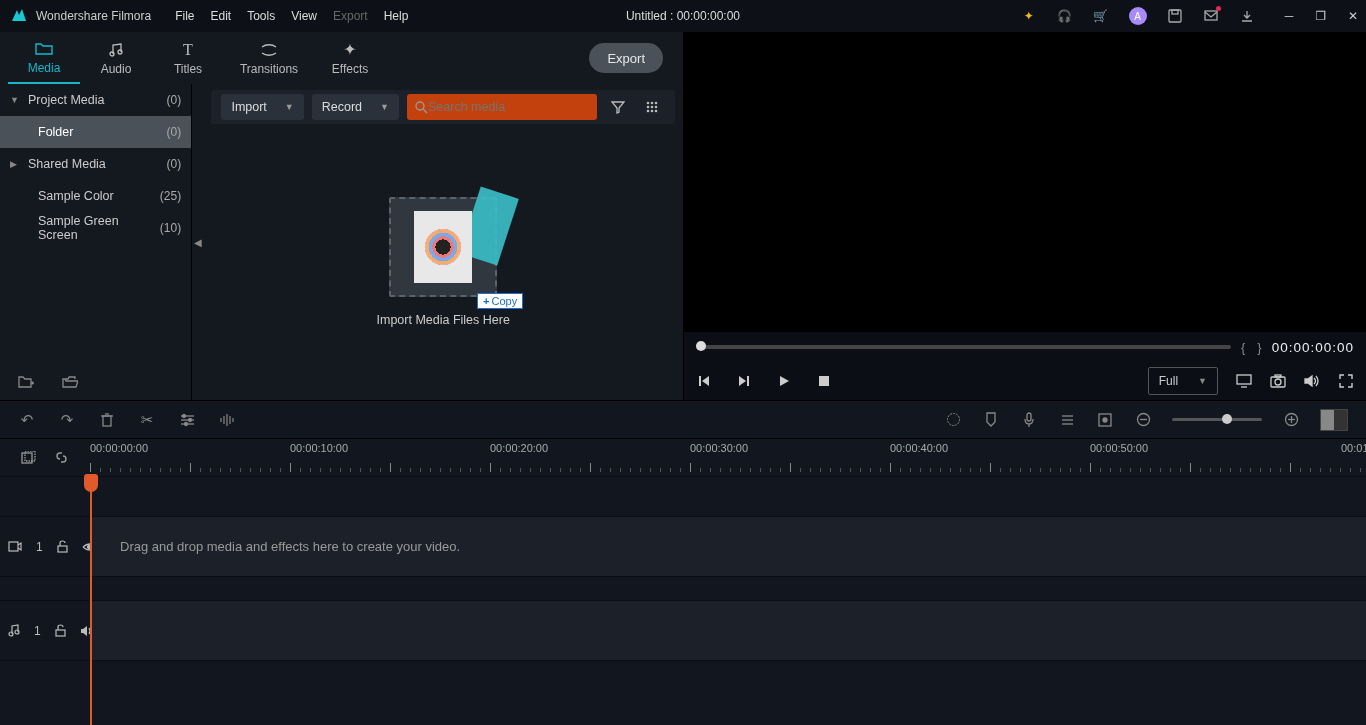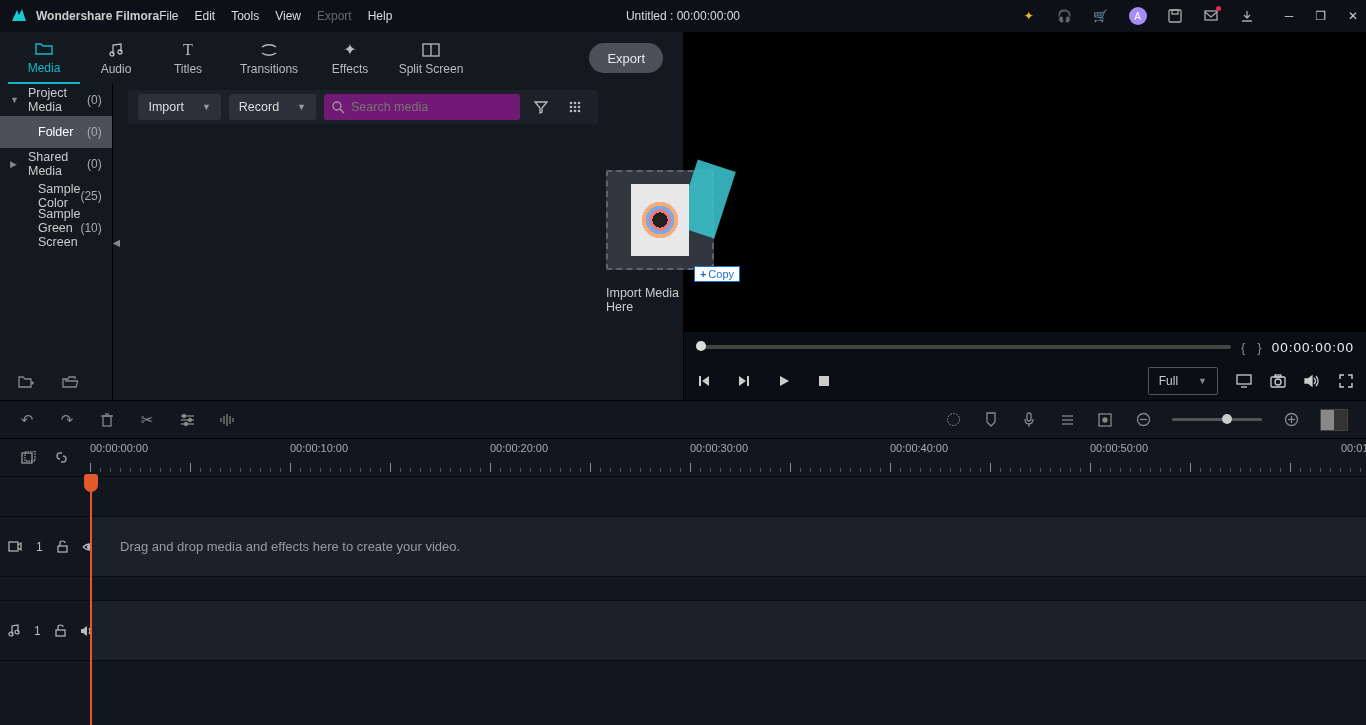--- a/index.html
+++ b/index.html
@@ -1,19 +1,19 @@
 <!DOCTYPE html>
 <html><head>
 <meta charset="utf-8">
 <style>
 *{margin:0;padding:0;box-sizing:border-box;font-family:"Segoe UI",Arial,sans-serif;user-select:none}
 html,body{width:1366px;height:725px;background:#0e1118;color:#ccc;overflow:hidden}
 .titlebar{height:32px;background:#0d1117;display:flex;align-items:center;font-size:12px;color:#ccc}
 .app-logo{width:18px;height:18px;margin:0 8px 0 10px;display:flex;align-items:center;justify-content:center}
-.app-name{font-weight:700;}
+.app-name{font-weight:400;margin-right:24px}
 .menu-items{display:flex;gap:16px}
 .menu-items span{cursor:pointer;color:#ddd}
 .menu-items .disabled{color:#666}
 .title-center{position:absolute;left:50%;transform:translateX(-50%);color:#ddd}
 .title-right{margin-left:auto;display:flex;align-items:center;gap:20px;padding-right:8px}
 .title-ico{width:16px;height:16px;display:flex;align-items:center;justify-content:center;cursor:pointer;color:#aaa}
 .avatar{width:18px;height:18px;border-radius:50%;background:#a78bfa;display:flex;align-items:center;justify-content:center;font-size:10px;color:#fff}
 .win-btns{display:flex;gap:22px;margin-left:10px;color:#ccc}
 .upper{display:flex;height:368px}
 .left-panel{width:683px;display:flex;flex-direction:column;background:#0f131c}
@@ -27,25 +27,25 @@
 .sidebar{width:205px;background:#14181f;border-right:1px solid #000;display:flex;flex-direction:column}
 .side-item{height:32px;display:flex;align-items:center;padding:0 10px;font-size:12.5px;color:#ccc;cursor:pointer;justify-content:space-between}
 .side-item .arrow{width:12px;color:#888;margin-right:6px;font-size:9px}
 .side-item .lbl{flex:1}
 .side-item .count{color:#aaa;font-size:12px}
 .side-item.indent{padding-left:38px}
 .side-item.selected{background:#4a5159;color:#fff}
 .side-bottom{margin-top:auto;height:36px;display:flex;align-items:center;gap:28px;padding-left:18px;color:#888}
 .side-bottom span{cursor:pointer;font-size:15px}
 .collapse-handle{width:12px;background:#14181f;display:flex;align-items:center;justify-content:center;color:#888;font-size:10px;cursor:pointer}
-.media-main{flex:1;display:flex;flex-direction:row;background:#14181f}
+.media-main{flex:1;display:flex;flex-direction:column;background:#14181f}
 .media-toolbar{height:34px;background:#1c2129;display:flex;align-items:center;gap:8px;padding:0 10px;margin:6px 8px 0 8px;border-radius:3px}
 .dd{height:26px;background:#2b313a;border-radius:3px;display:flex;align-items:center;padding:0 10px;font-size:12.5px;color:#ddd;cursor:pointer;gap:18px}
 .dd .chev{font-size:9px;color:#999}
-.search-box{flex:1;height:26px;background:#701a75;border-radius:3px;display:flex;align-items:center;padding:0 8px;gap:6px;color:#999}
+.search-box{flex:1;height:26px;background:#c2410c;border-radius:3px;display:flex;align-items:center;padding:0 8px;color:#999}
 .search-box input{flex:1;background:transparent;border:none;outline:none;color:#ccc;font-size:12.5px}
 .tool-ico{width:26px;height:26px;display:flex;align-items:center;justify-content:center;color:#bbb;cursor:pointer;font-size:14px}
 .media-drop{flex:1;display:flex;flex-direction:column;align-items:center;justify-content:center;gap:6px}
 .drop-thumb{width:108px;height:100px;background:#30373f;border:2px dashed #5b636c;position:relative;display:flex;align-items:center;justify-content:center;border-radius:2px}
 .drop-doc{width:58px;height:72px;background:#e8e8e8;position:relative;display:flex;align-items:center;justify-content:center}
 .drop-disc{width:36px;height:36px;border-radius:50%;background:radial-gradient(circle,#222 0 30%,#e77 30% 42%,#7ae 42% 56%,#fa6 56% 70%,#a7e 70% 100%)}
 .drop-film{position:absolute;right:-14px;top:-8px;width:40px;height:70px;background:#3bbfc9;transform:rotate(18deg);opacity:0.9}
 .copy-badge{position:absolute;right:-28px;bottom:-14px;background:#fff;color:#1b6fd0;border:1px solid #1b6fd0;font-size:11px;padding:1px 5px;display:flex;align-items:center;gap:2px}
 .drop-text{font-size:12.5px;color:#ccc;margin-top:10px}
 .preview{flex:1;display:flex;flex-direction:column;background:#0b0e15;border-left:1px solid #000}
@@ -167,29 +167,20 @@
         <span class="tab-ico">
             <svg width="18" height="14" viewBox="0 0 18 14" fill="none" stroke="#bbb" stroke-width="1.3">
               <path d="M2 4 C6 1 12 1 16 4 M2 10 C6 13 12 13 16 10"></path>
             </svg>
           </span>
         <span>Transitions</span>
       </div>
       <div class="tab">
         <span class="tab-ico">✦</span>
         <span>Effects</span>
-      </div>
-      <div class="tab wide">
-        <span class="tab-ico">
-            <svg width="18" height="14" viewBox="0 0 18 14" fill="none" stroke="#bbb" stroke-width="1.3">
-              <rect x="1" y="1" width="16" height="12"></rect>
-              <line x1="9" y1="1" x2="9" y2="13"></line>
-            </svg>
-          </span>
-        <span>Split Screen</span>
       </div>
       <div class="export-pill">Export</div>
     </div>
     <div class="media-area">
 
       <div class="sidebar">
         <div class="side-item">
           <span class="arrow">▼</span>
           <span class="lbl">Project Media</span>
           <span class="count">(0)</span>

